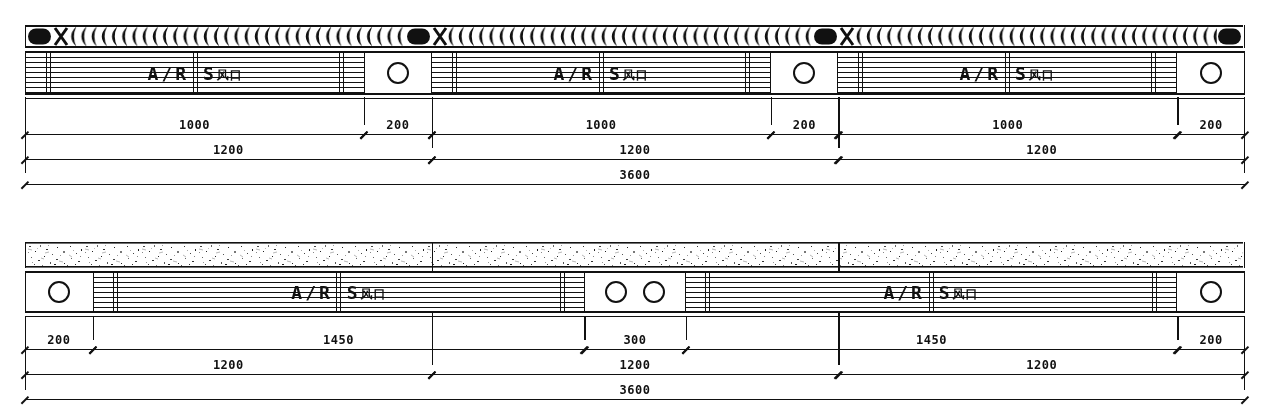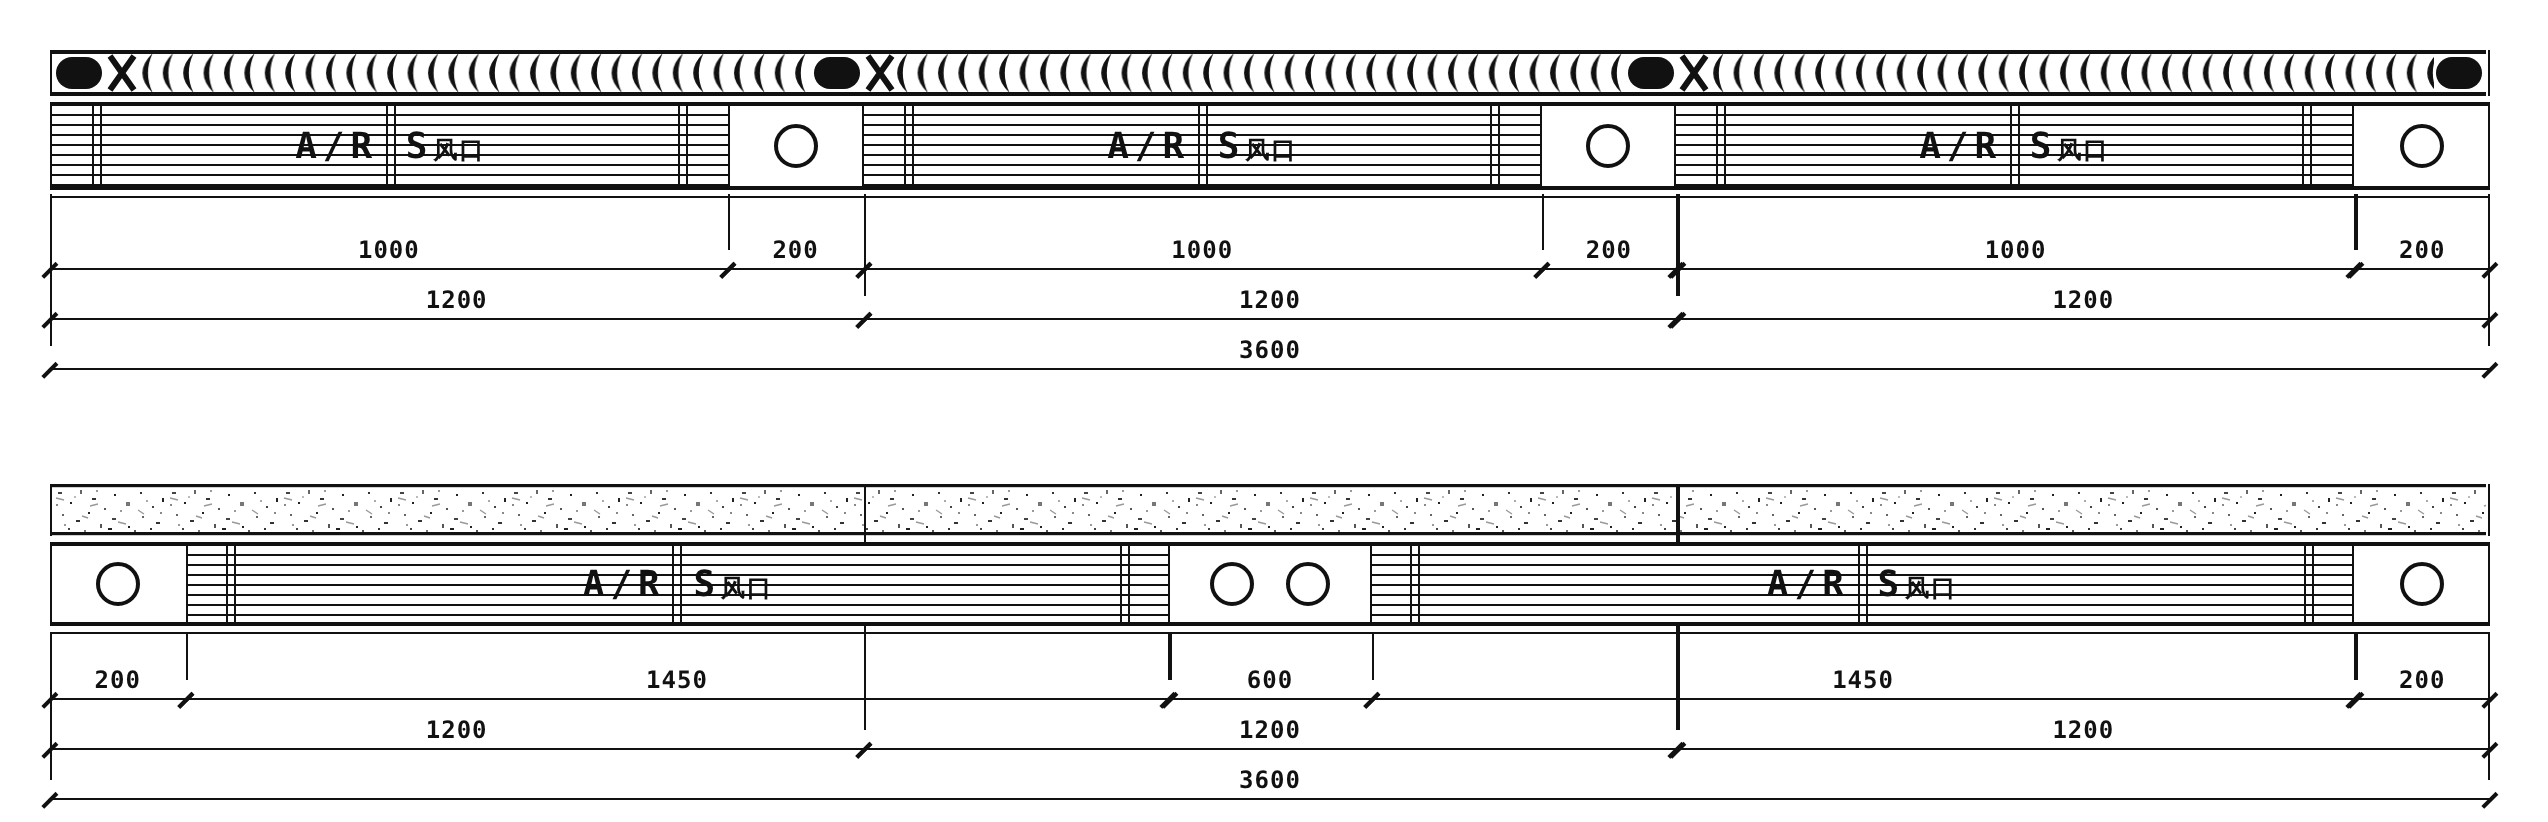--- a/index.html
+++ b/index.html
@@ -266,21 +266,21 @@
     <div class="ext" style="left:calc(100% - 1.4px);top:74px;height:74px"></div>
 
     <div class="dimrow dr1">
       <div class="dimseg" style="left:0;width:5.556%">
           <span class="dlabel">200</span>
         </div>
       <div class="dimseg" style="left:5.556%;width:40.278%">
           <span class="dlabel">1450</span>
         </div>
       <div class="dimseg" style="left:45.833%;width:8.333%">
-          <span class="dlabel">600</span>
+          <span class="dlabel">300</span>
         </div>
       <div class="dimseg" style="left:54.167%;width:40.278%">
           <span class="dlabel">1450</span>
         </div>
       <div class="dimseg" style="left:94.444%;width:5.556%">
           <span class="dlabel">200</span>
         </div>
     </div>
     <div class="dimrow dr2">
       <div class="dimseg" style="left:0;width:33.333%">

